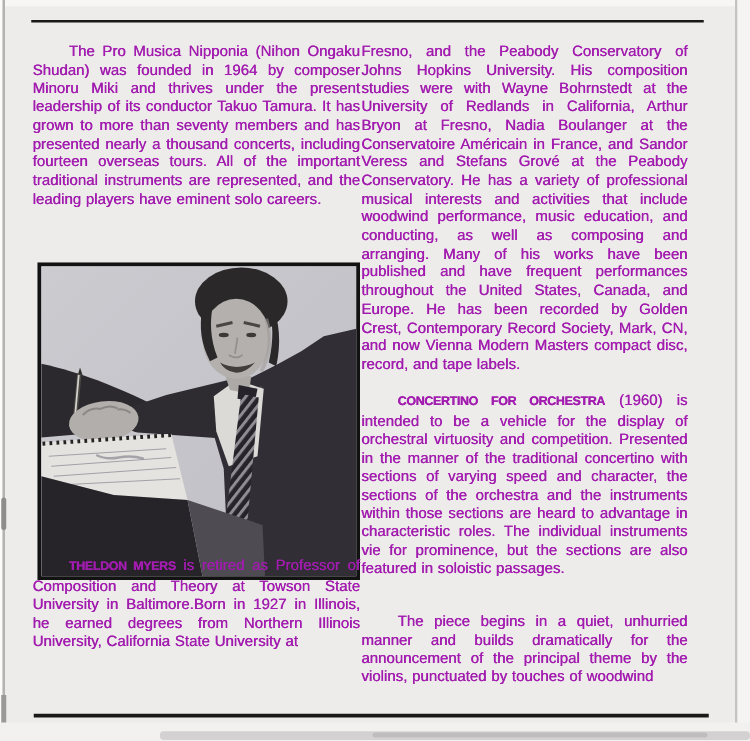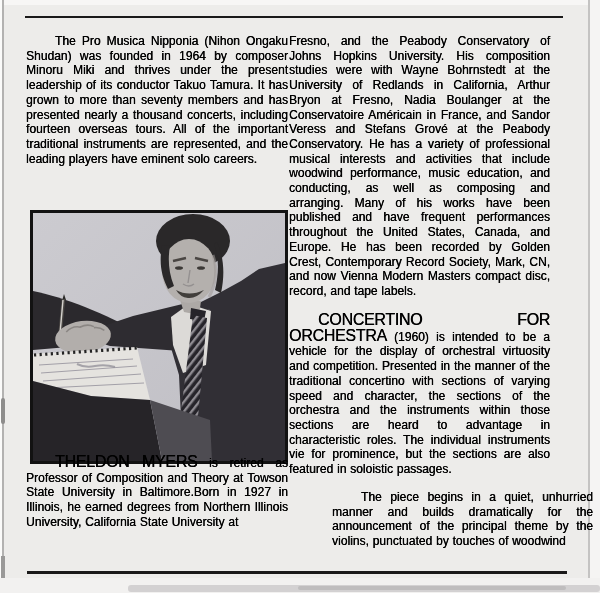--- a/index.html
+++ b/index.html
@@ -24,34 +24,34 @@
   .band2{left:298px;top:586px;width:268px;height:4px;background:#bfbdbe;border-radius:2px;}
 
   .rule{position:absolute;background:#1a1919;}
   #top-rule{left:25px;top:16px;width:538px;height:2.4px;}
   #bottom-rule{left:27px;top:571px;width:540px;height:2.6px;}
 
   .par{
     position:absolute;margin:0;
     text-align:justify;
     font-size:12px;line-height:14.7px;
-    color:#000000;
+    color:#a21caf;
     letter-spacing:0.02px;word-spacing:0.4px;
     text-shadow:0.3px 0 0 currentColor;
   }
   .indent{text-indent:29px;}
-  .bold{font-weight:400;font-size:16px;letter-spacing:-0.3px;}
+  .bold{font-weight:700;font-size:10px;letter-spacing:-0.3px;}
 
   .col-left{left:26px;width:262px;}
   .col-right{left:289px;width:261px;}
   #p-left-1{top:34px;}
-  #p-left-2{top:455px;}
+  #p-left-2{top:445px;}
   #p-right-1{top:34px;}
   #p-right-2{top:313px;}
-  #p-right-3{top:490px;margin-left:43px;}
+  #p-right-3{top:490px;}
 
   figure#photo{
     position:absolute;left:30px;top:210px;margin:0;
     width:252px;height:248px;
     border:3px solid #121212;
     background:#c7c6ca;
   }
   figure#photo svg{display:block;width:100%;height:100%;}
 </style>
 </head>

